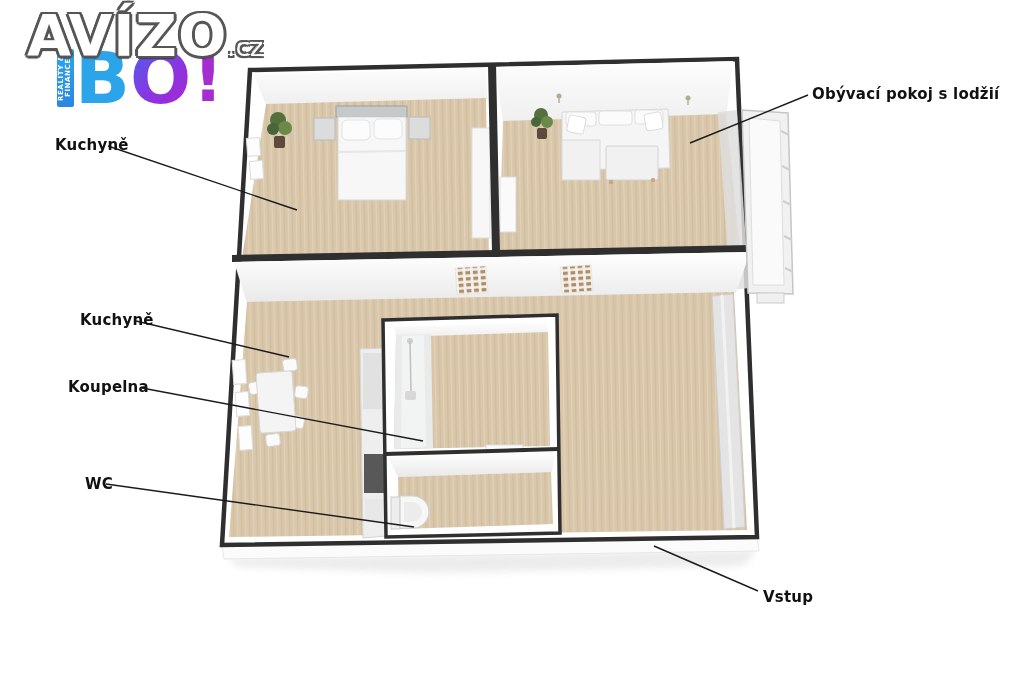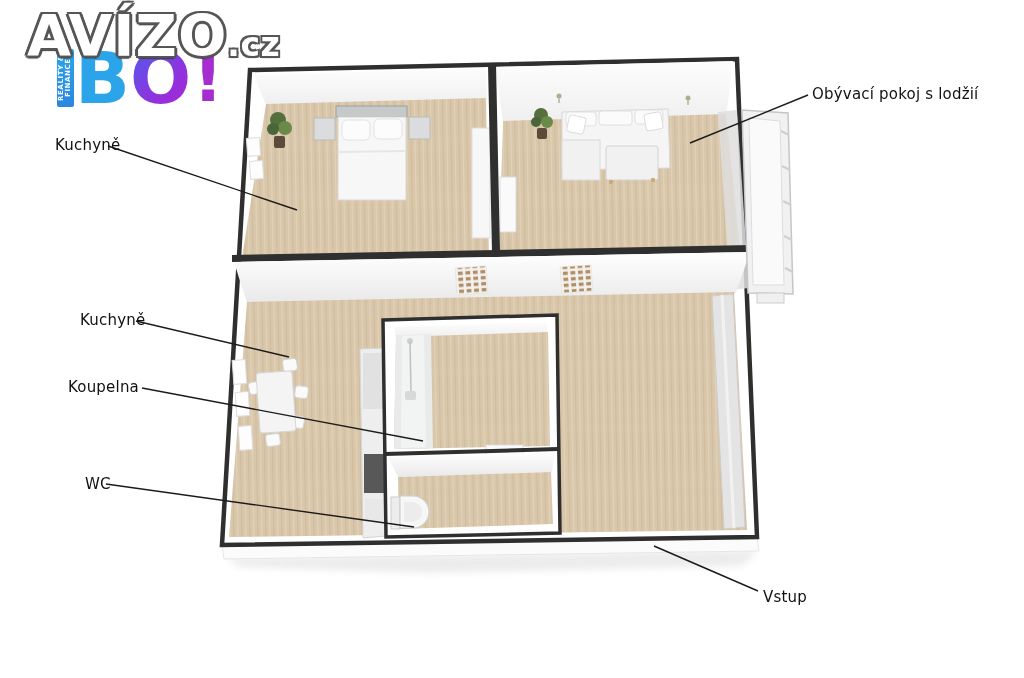--- a/index.html
+++ b/index.html
@@ -2,33 +2,33 @@
 <html><head>
 <meta charset="utf-8">
 <style>
   html,body{margin:0;padding:0;background:#ffffff;}
   #stage{
     position:relative;width:1024px;height:678px;background:#ffffff;
     font-family:"DejaVu Sans","Liberation Sans",sans-serif;overflow:hidden;
   }
   #plan-svg{position:absolute;left:0;top:0;}
   .plan-label{
-    position:absolute;font-size:15px;font-weight:normal;color:#111111;
+    position:absolute;font-size:15px;font-weight:bold;color:#111111;
     letter-spacing:0.2px;white-space:nowrap;
   }
   
   .logo{position:absolute;left:27px;top:8px;}
   .avizo-row{position:relative;z-index:2;line-height:1;}
   .avizo{
     font-size:57px;font-weight:900;color:#ffffff;letter-spacing:1px;
     text-shadow:-2px -2px 0 #565656,2px -2px 0 #565656,-2px 2px 0 #565656,
                  2px 2px 0 #565656,0 3px 1px #3f3f3f,-3px 0 0 #565656,3px 0 0 #565656;
   }
   .cz{
-    font-size:33px;font-weight:700;color:#ffffff;letter-spacing:0.5px;
+    font-size:25px;font-weight:400;color:#ffffff;letter-spacing:0.5px;
     text-shadow:-2px -2px 0 #565656,2px -2px 0 #565656,-2px 2px 0 #565656,
                  2px 2px 0 #565656,0 2px 1px #3f3f3f;
   }
   .bo-row{
     position:relative;z-index:1;display:flex;align-items:stretch;
     margin-left:30px;margin-top:-16px;height:58px;
   }
   .tagline-strip{
     background:linear-gradient(180deg,#2aa6ec,#2b86df);width:17px;
     display:flex;align-items:center;justify-content:center;border-radius:2px;

